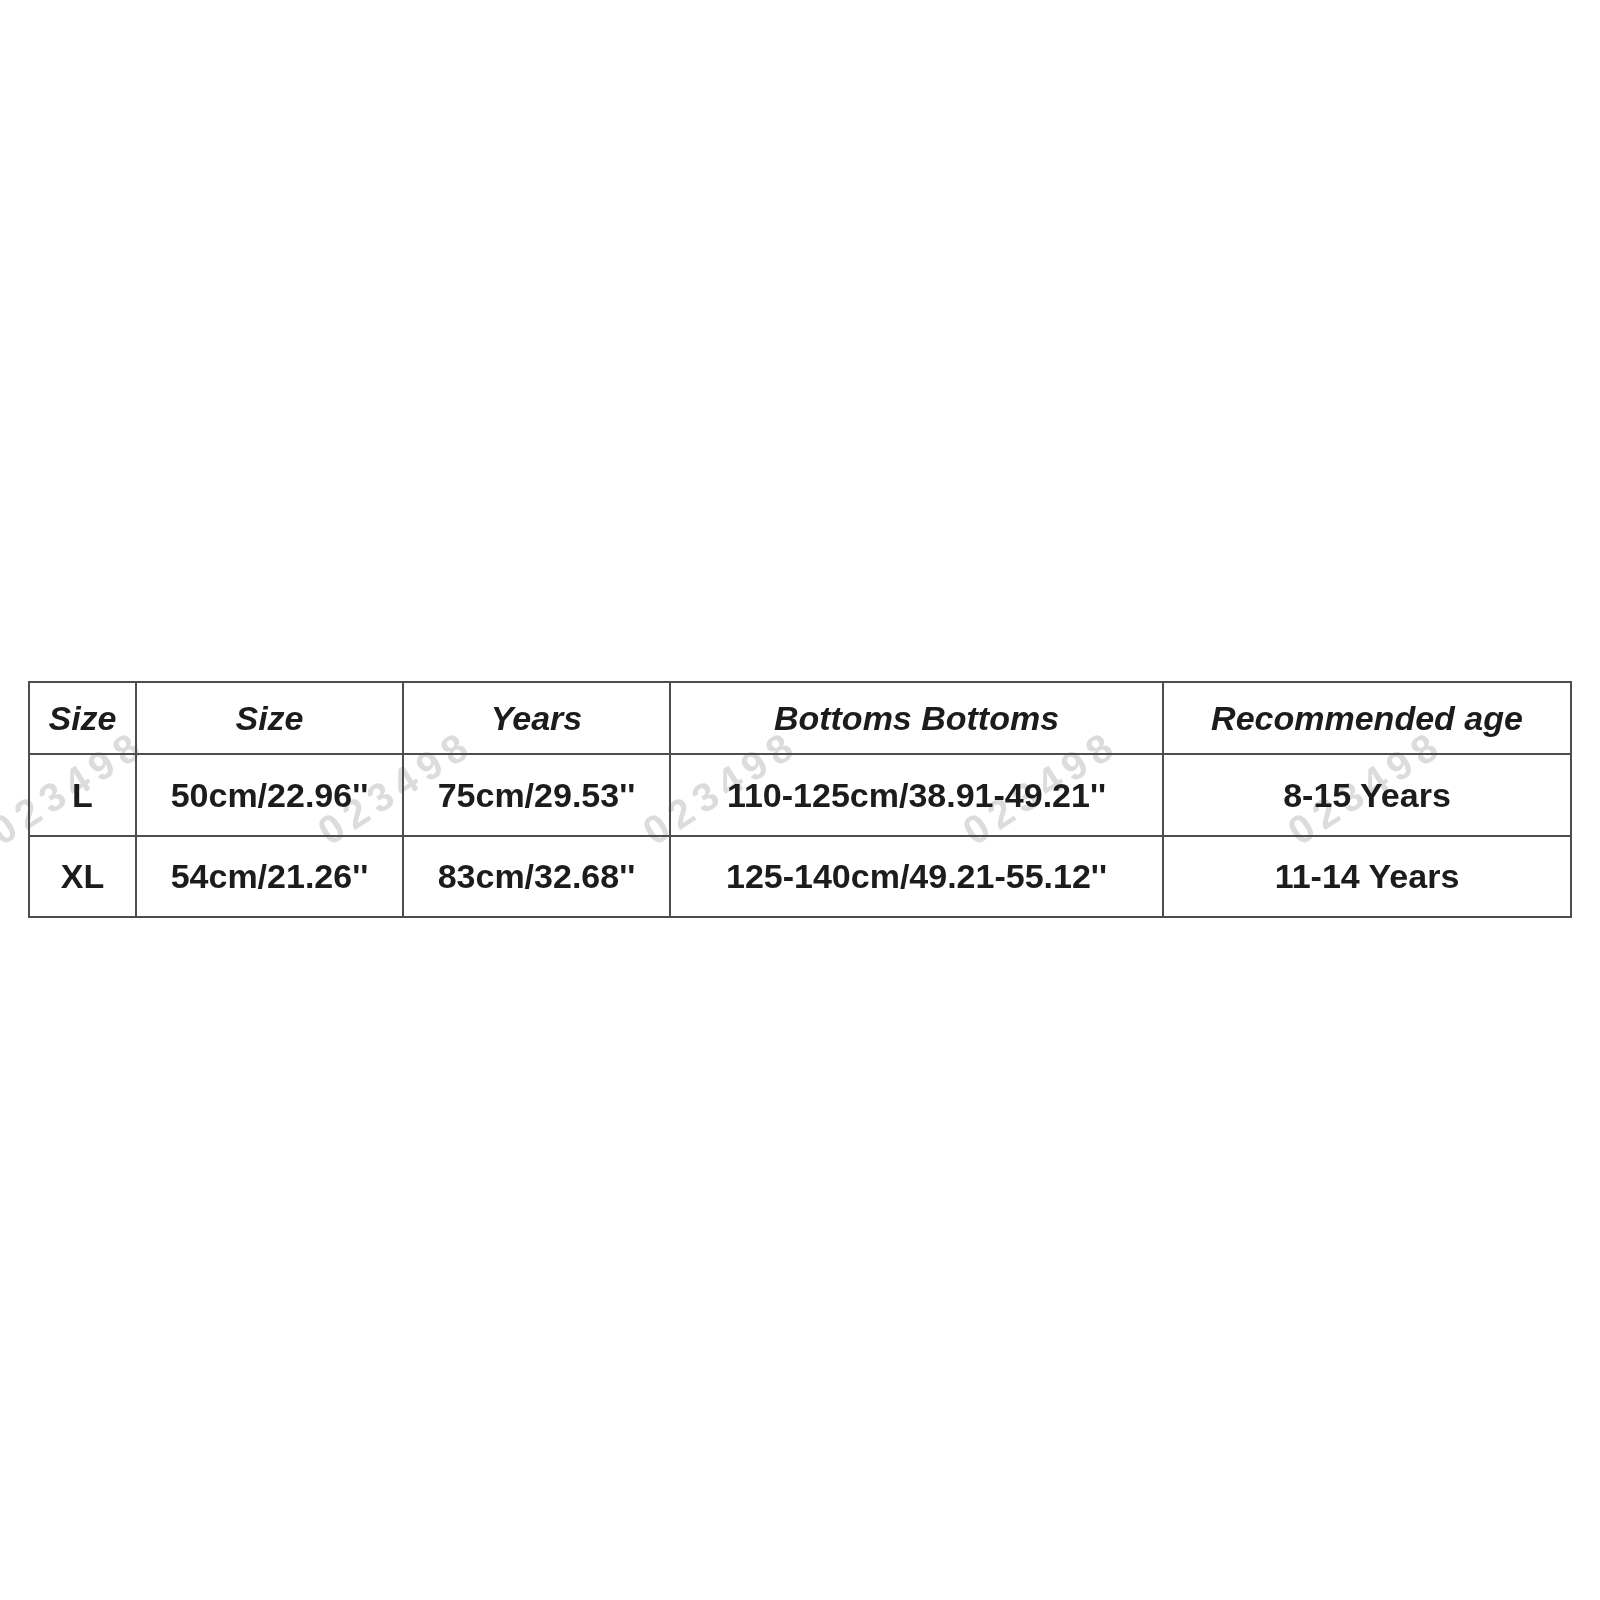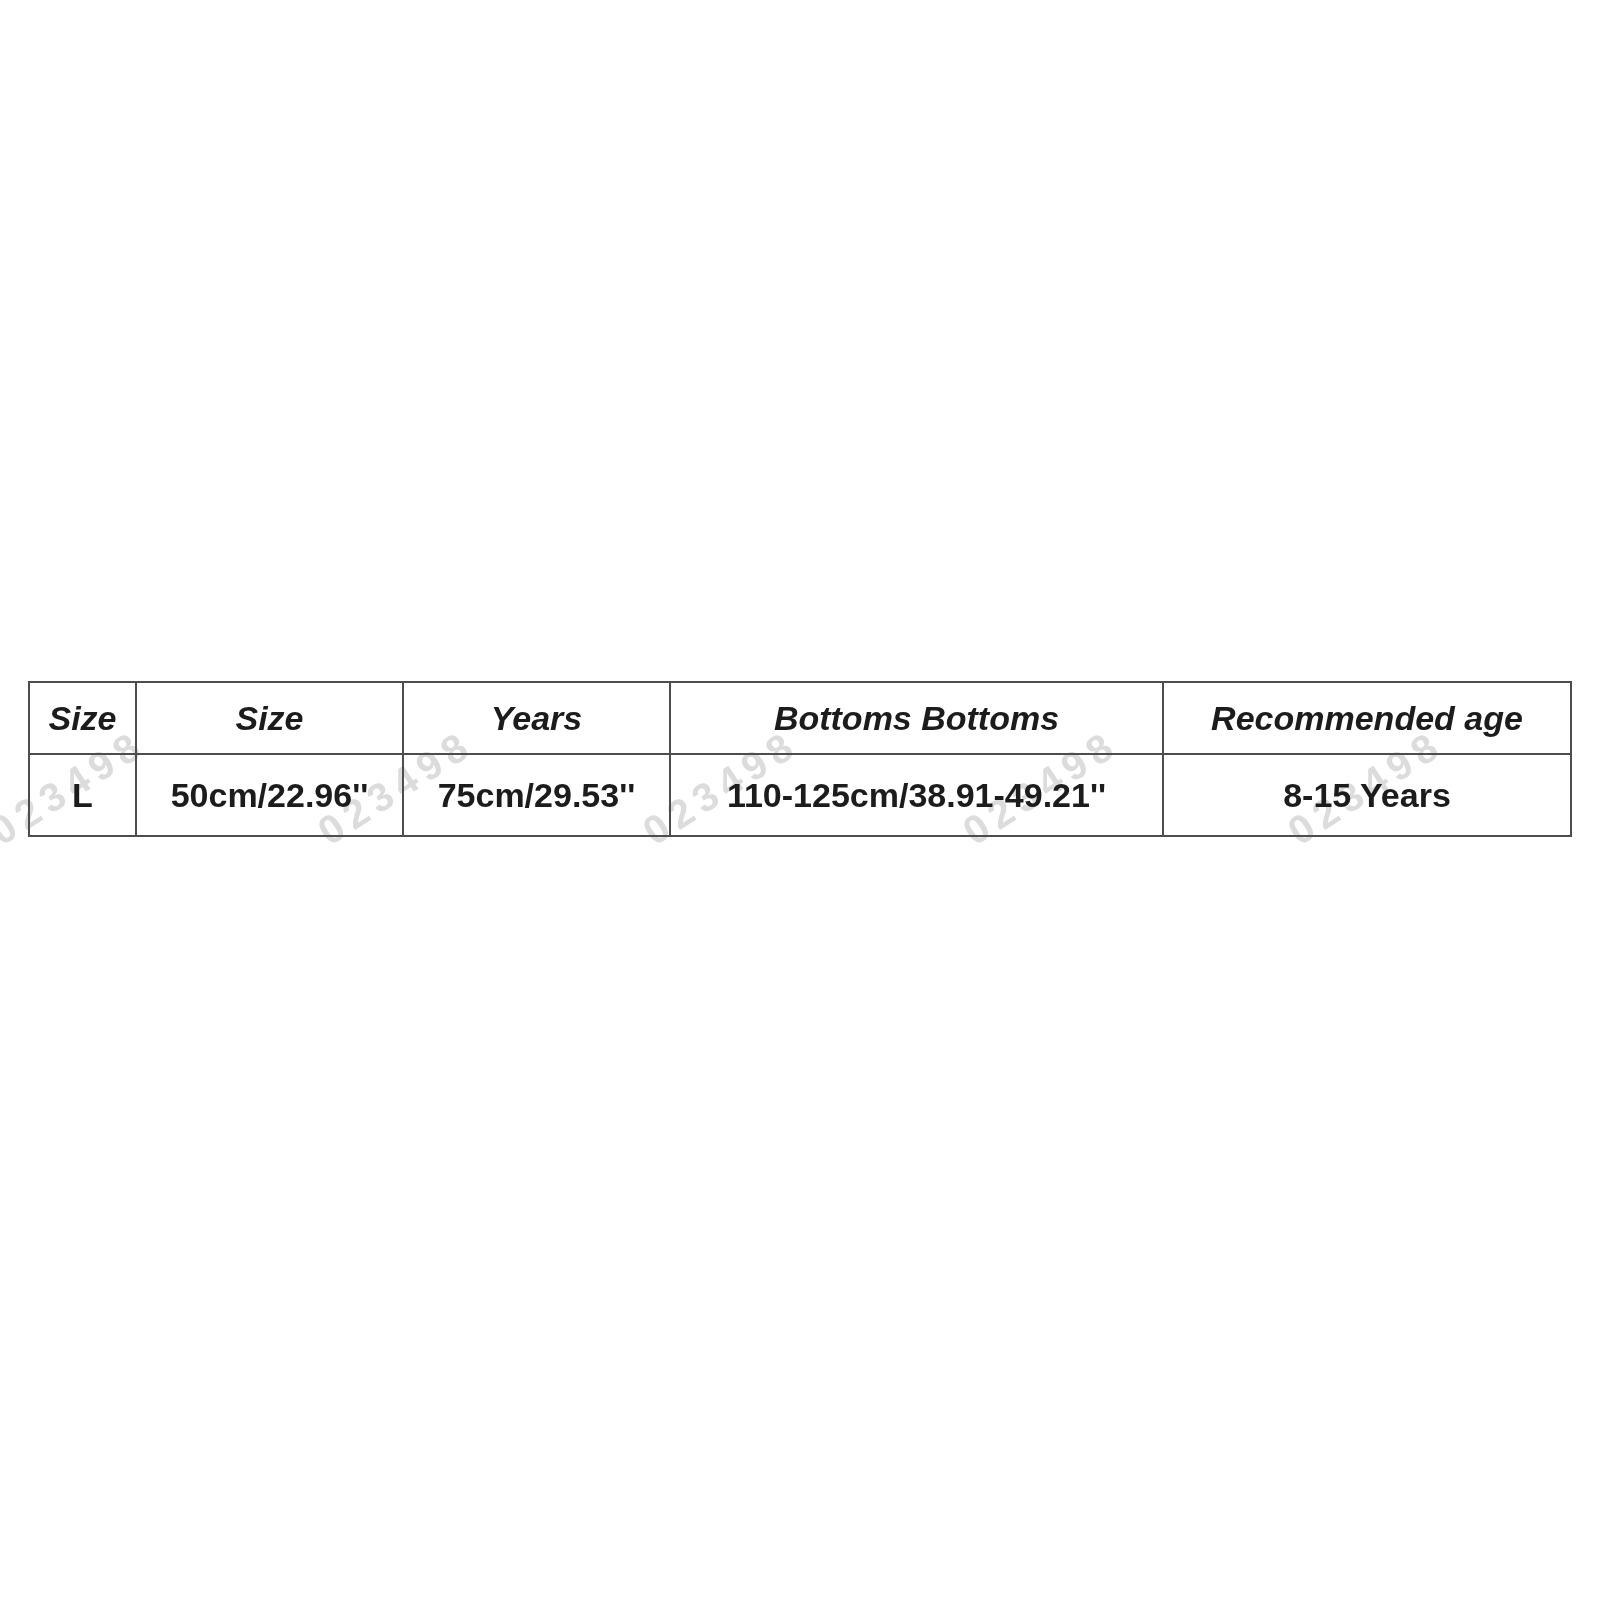--- a/index.html
+++ b/index.html
@@ -101,15 +101,22 @@
       </tr>
     </thead>
     <tbody>
       <tr class="data-row-1">
         <td>L</td>
         <td>50cm/22.96''</td>
         <td>75cm/29.53''</td>
         <td>110-125cm/38.91-49.21''</td>
         <td>8-15 Years</td>
       </tr>
+      <tr class="data-row-2">
+        <td>XL</td>
+        <td>54cm/21.26''</td>
+        <td>83cm/32.68''</td>
+        <td>125-140cm/49.21-55.12''</td>
+        <td>11-14 Years</td>
+      </tr>
     </tbody>
   </table>
 </div>
 
 </body></html>

